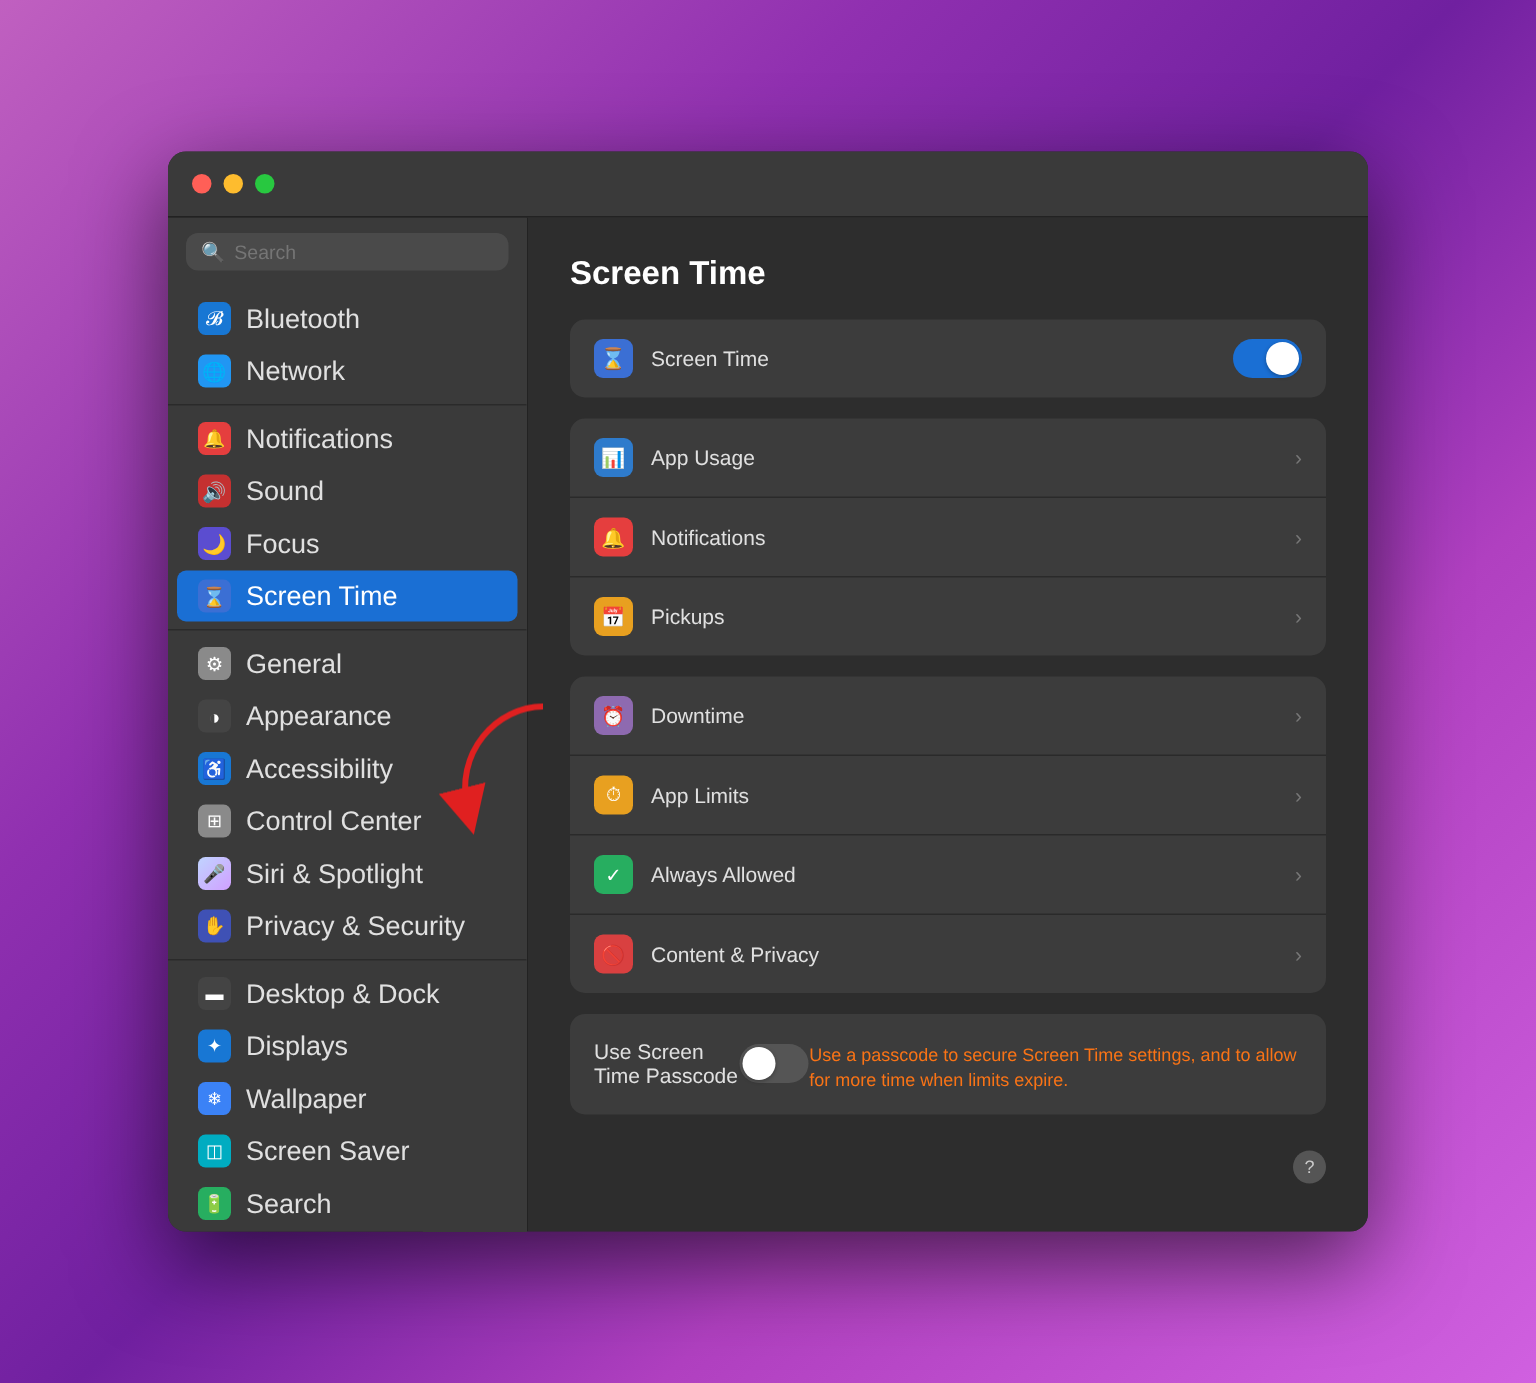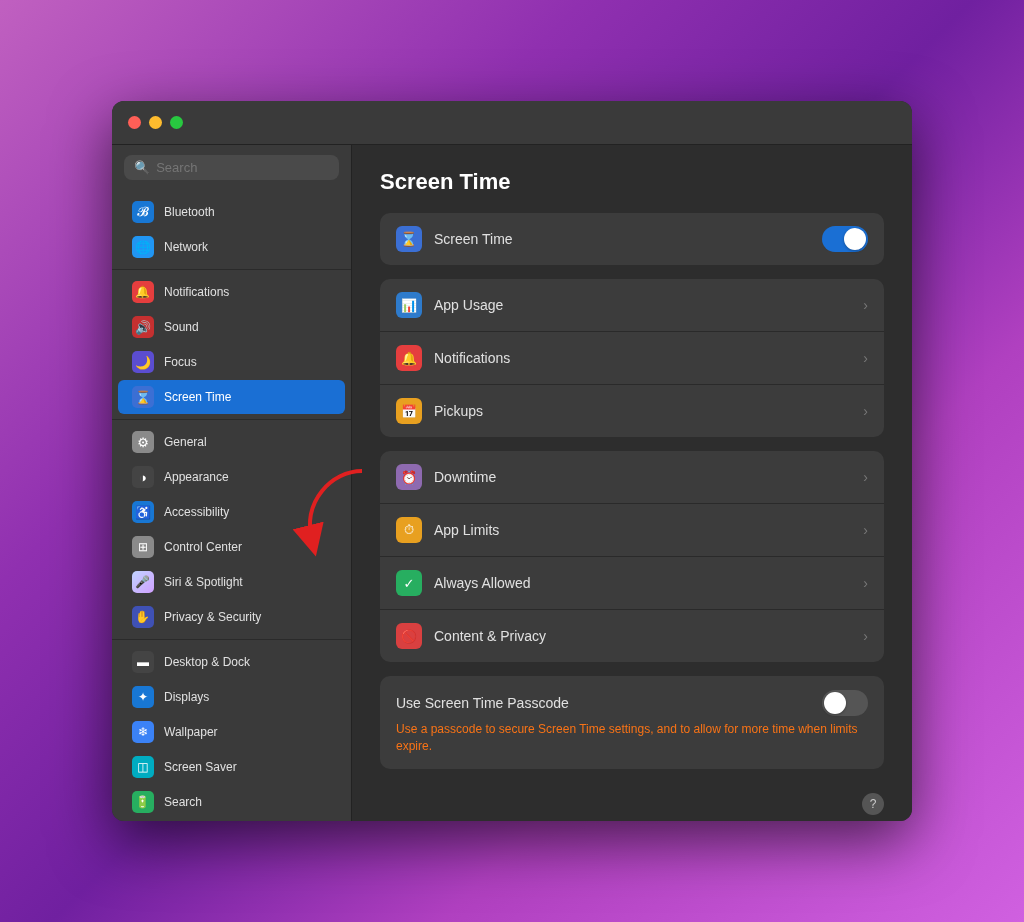--- a/index.html
+++ b/index.html
@@ -93,21 +93,21 @@
       padding: 6px 14px;
       cursor: pointer;
       border-radius: 6px;
       margin: 1px 6px;
     }
     .sidebar-item.active {
       background: #1a6fd4;
     }
     .sidebar-item-label {
       color: #e0e0e0;
-      font-size: 12px;
+      font-size: 18px;
     }
     .sidebar-item.active .sidebar-item-label {
       color: #fff;
     }
     .icon-badge {
       width: 22px;
       height: 22px;
       border-radius: 5px;
       display: flex;
       align-items: center;
@@ -411,21 +411,21 @@
             <span class="chevron">›</span>
           </div>
           <div class="settings-row">
             <div class="row-icon bg-privacy" style="font-size:13px;">🚫</div>
             <span class="row-label">Content &amp; Privacy</span>
             <span class="chevron">›</span>
           </div>
         </div>
 
         <div class="settings-group">
-          <div class="settings-row passcode-row" style="flex-direction:column;align-items:stretch;">
+          <div class="settings-row passcode-row" style="align-items:stretch;">
             <div class="passcode-title-row">
               <span class="passcode-label">Use Screen Time Passcode</span>
               <div class="toggle-switch off">
                 <div class="toggle-knob"></div>
               </div>
             </div>
             <span class="passcode-desc">Use a passcode to secure Screen Time settings, and to allow for more time when limits expire.</span>
           </div>
         </div>
 

